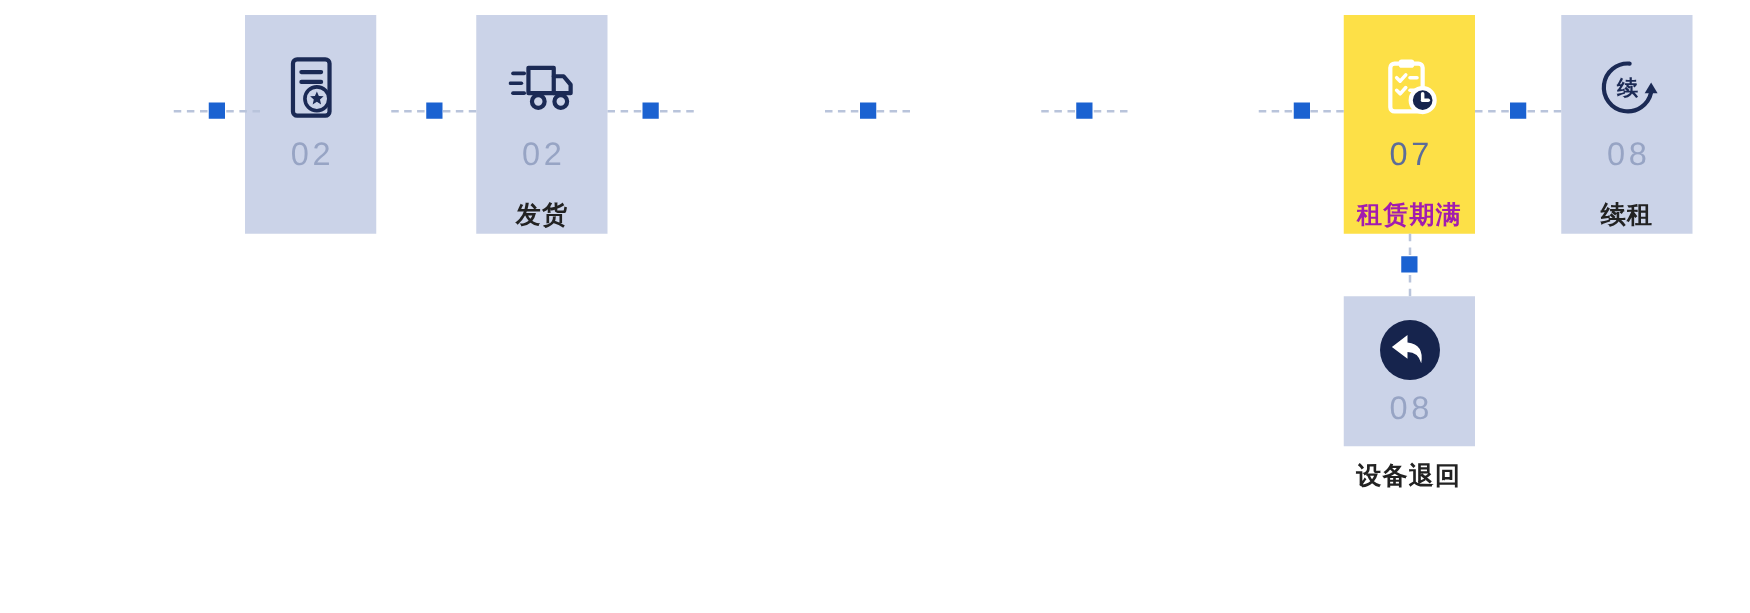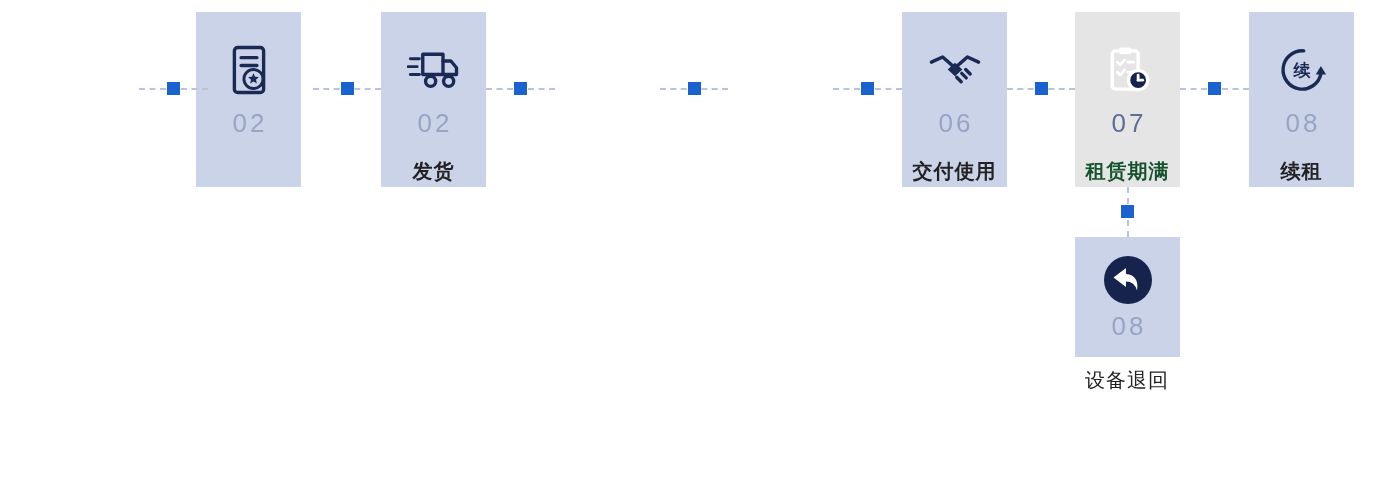--- a/index.html
+++ b/index.html
@@ -5,46 +5,46 @@
   html,body { margin:0; padding:0; background:#ffffff; }
   .stage {
     position:relative; width:1400px; height:490px; background:#ffffff;
     font-family:"Liberation Sans","DejaVu Sans",sans-serif; overflow:hidden;
   }
   .step { position:absolute; top:12px; width:105px; height:175px; }
   .box {
     width:105px; height:175px; background:#cbd3e8;
     display:flex; flex-direction:column; align-items:center; box-sizing:border-box;
   }
-  .step.highlight .box { background:#e5e5e5; }
+  .step.highlight .box { background:#fde047; }
   .iconwrap { margin-top:26px; height:64px; display:flex; align-items:center; justify-content:center; }
   .num {
     margin-top:8px; font-size:26px; line-height:1; color:#97a4c4;
     letter-spacing:3px; padding-left:3px; font-weight:400;
   }
   .step.highlight .num { color:#5c6d99; }
   .label {
     position:absolute; top:146px; left:50%; transform:translateX(-50%);
     white-space:nowrap; font-size:20px; font-weight:700; color:#222222; letter-spacing:1px;
   }
-  .step.highlight .label { color:#14532d; }
+  .step.highlight .label { color:#a21caf; }
   .hline { position:absolute; top:88px; height:0; border-top:2px dashed #b9c4db; }
   .vline { position:absolute; left:1127px; top:187px; height:50px; width:0; border-left:2px dashed #b9c4db; }
   .csq { position:absolute; width:13px; height:13px; background:#1b62d1; top:82px; }
   .csq.vert { top:205px; left:1121px; }
   .branch { position:absolute; left:1075px; top:237px; width:105px; }
   .branch .bbox {
     width:105px; height:120px; background:#cbd3e8;
     display:flex; flex-direction:column; align-items:center;
   }
   .branch .iconwrap { margin-top:16px; height:54px; }
   .branch .num { margin-top:6px; }
   .branch-label {
     position:absolute; top:367px; left:1127px; transform:translateX(-50%);
-    white-space:nowrap; font-size:20px; font-weight:400; color:#222222; letter-spacing:1px;
+    white-space:nowrap; font-size:20px; font-weight:700; color:#222222; letter-spacing:1px;
   }
   svg { display:block; }
 </style>
 </head>
 <body>
 
 <div class="stage">
 
 
   <div class="step" style="left:196px">
@@ -75,36 +75,20 @@
           <circle cx="37" cy="34" r="4.5"></circle>
         </svg>
       </span>
       <div class="num">02</div>
     </div>
     <div class="label">发货</div>
   </div>
 
 
 
-  <div class="step" style="left:902px">
-    <div class="box">
-      <span class="iconwrap">
-        <svg width="54" height="54" viewBox="0 0 48 48" fill="none" stroke="#1b2a55" stroke-width="3" stroke-linecap="round" stroke-linejoin="round">
-          <path d="M3 17 L13 12.5 L25 23"></path>
-          <path d="M45 17 L35 12.5 L23 23"></path>
-          <polygon points="24,17.5 30.5,23.5 24,29.5 17.5,23.5" fill="#1b2a55" stroke="none"></polygon>
-          <line x1="30" y1="27" x2="34" y2="31"></line>
-          <line x1="25.5" y1="30.5" x2="29.5" y2="34.5"></line>
-          <line x1="33.5" y1="23.5" x2="37.5" y2="27.5"></line>
-        </svg>
-      </span>
-      <div class="num">06</div>
-    </div>
-    <div class="label">交付使用</div>
-  </div>
 
   <div class="step highlight" style="left:1075px">
     <div class="box">
       <span class="iconwrap">
         <svg width="54" height="54" viewBox="0 0 48 48" fill="none" stroke="#ffffff" stroke-width="3" stroke-linecap="round" stroke-linejoin="round">
           <rect x="10" y="7" width="23" height="34" rx="3"></rect>
           <rect x="16" y="4" width="11" height="6" rx="2" fill="#ffffff" stroke="none"></rect>
           <polyline points="14.5,17 17,19.5 21,15" stroke-width="2.5"></polyline>
           <line x1="24" y1="17" x2="29" y2="17" stroke-width="2.5"></line>
           <polyline points="14.5,26 17,28.5 21,24" stroke-width="2.5"></polyline>

